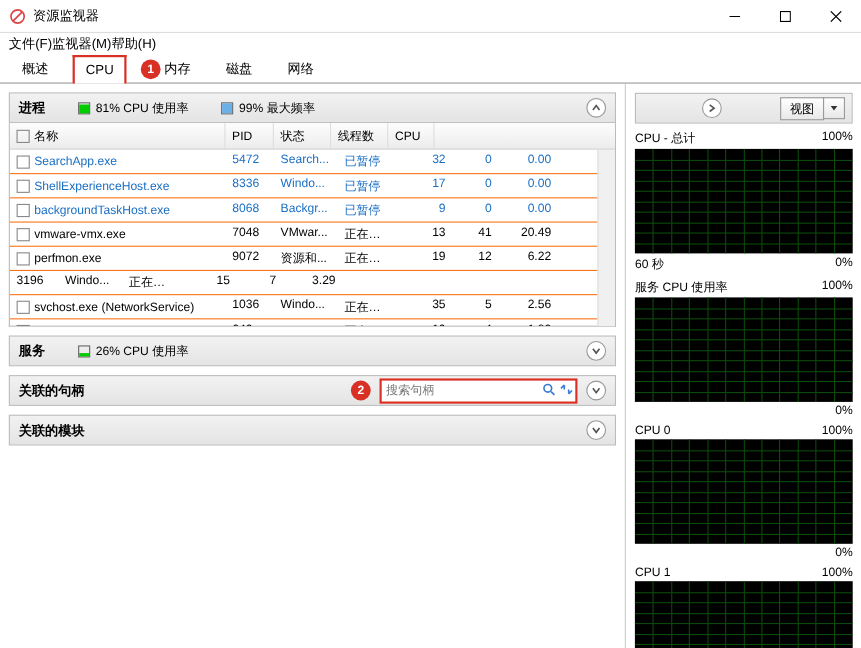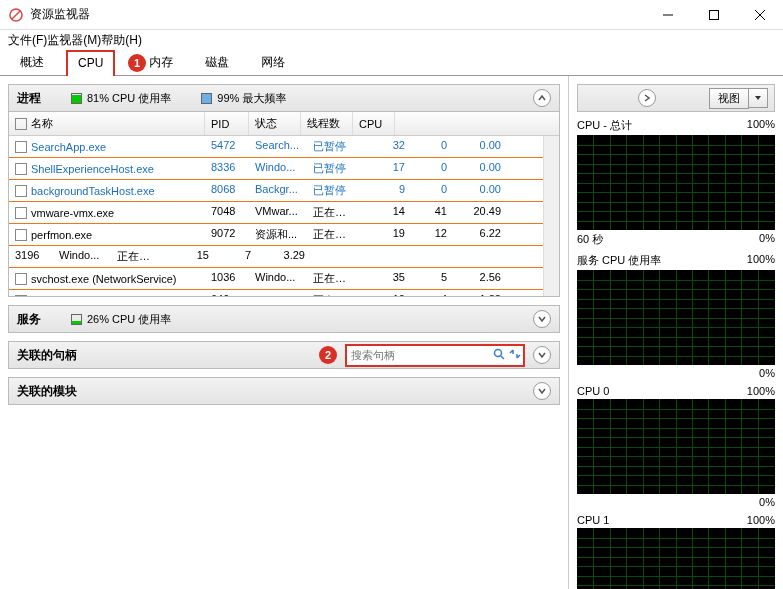--- a/index.html
+++ b/index.html
@@ -184,21 +184,21 @@
             <div class="td c-avg num">0.00</div>
           </div>
           <div class="tr">
             <div class="td c-name">
               <span class="chk"></span>
               <span>vmware-vmx.exe</span>
             </div>
             <div class="td c-pid">7048</div>
             <div class="td c-desc">VMwar...</div>
             <div class="td c-stat">正在运行</div>
-            <div class="td c-thr num">14</div>
+            <div class="td c-thr num">13</div>
             <div class="td c-cpu num">41</div>
             <div class="td c-avg num">20.49</div>
           </div>
           <div class="tr">
             <div class="td c-name">
               <span class="chk"></span>
               <span>perfmon.exe</span>
             </div>
             <div class="td c-pid">9072</div>
             <div class="td c-desc">资源和...</div>

